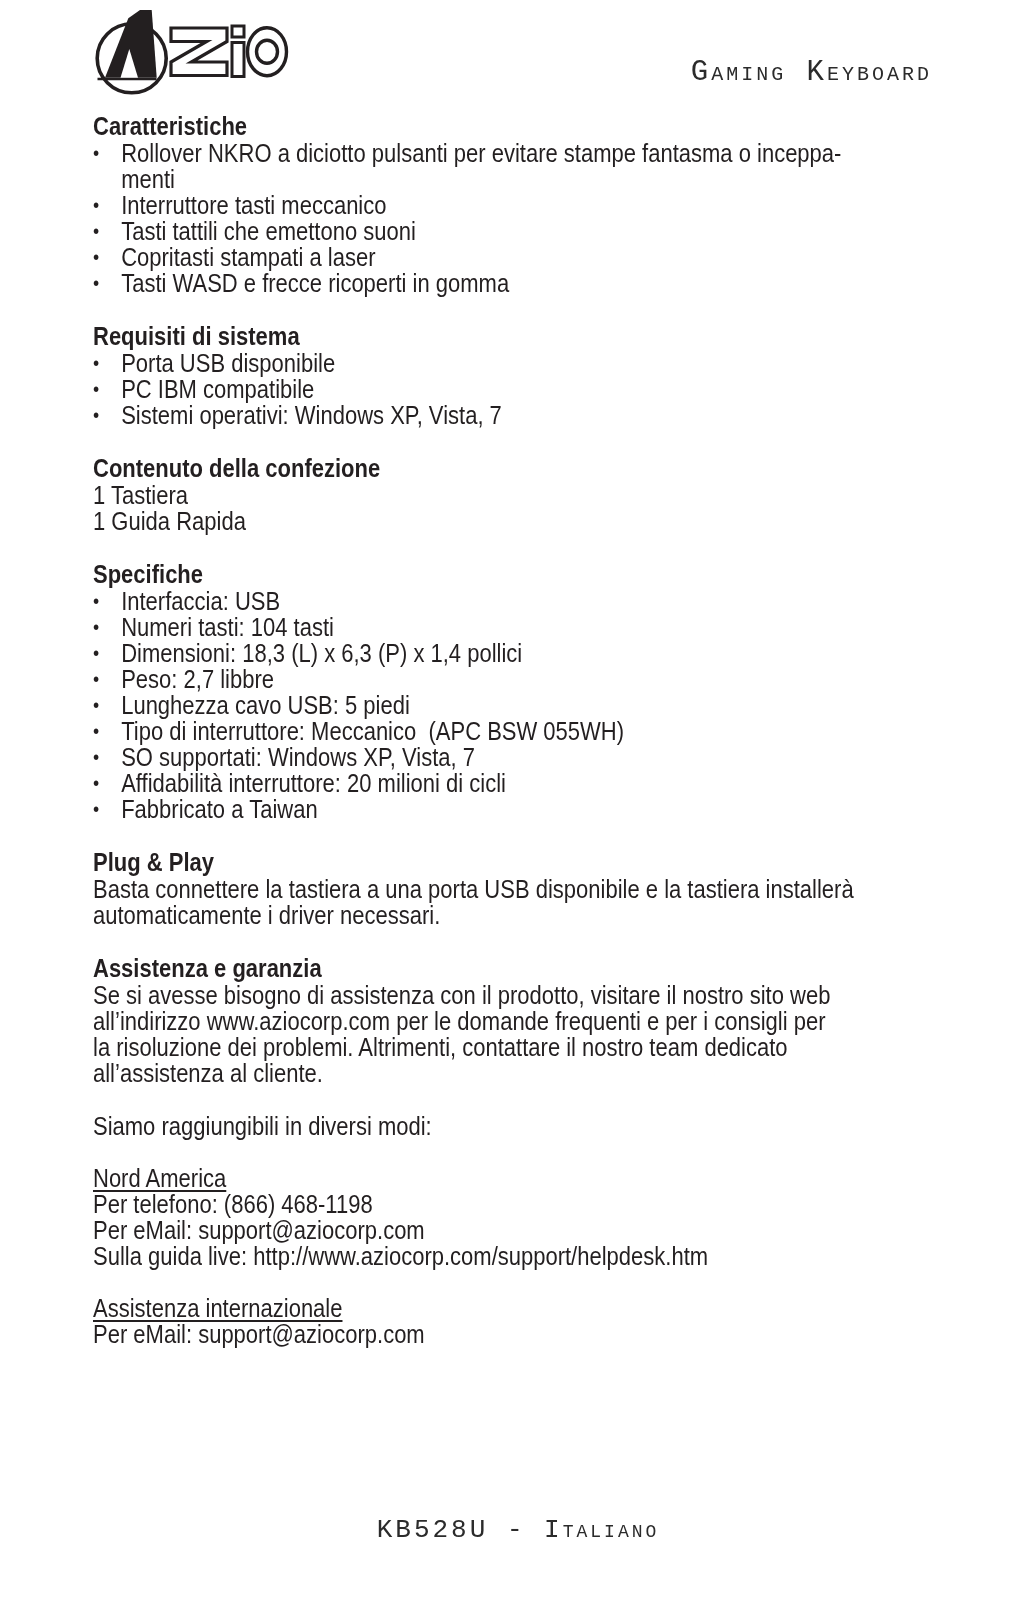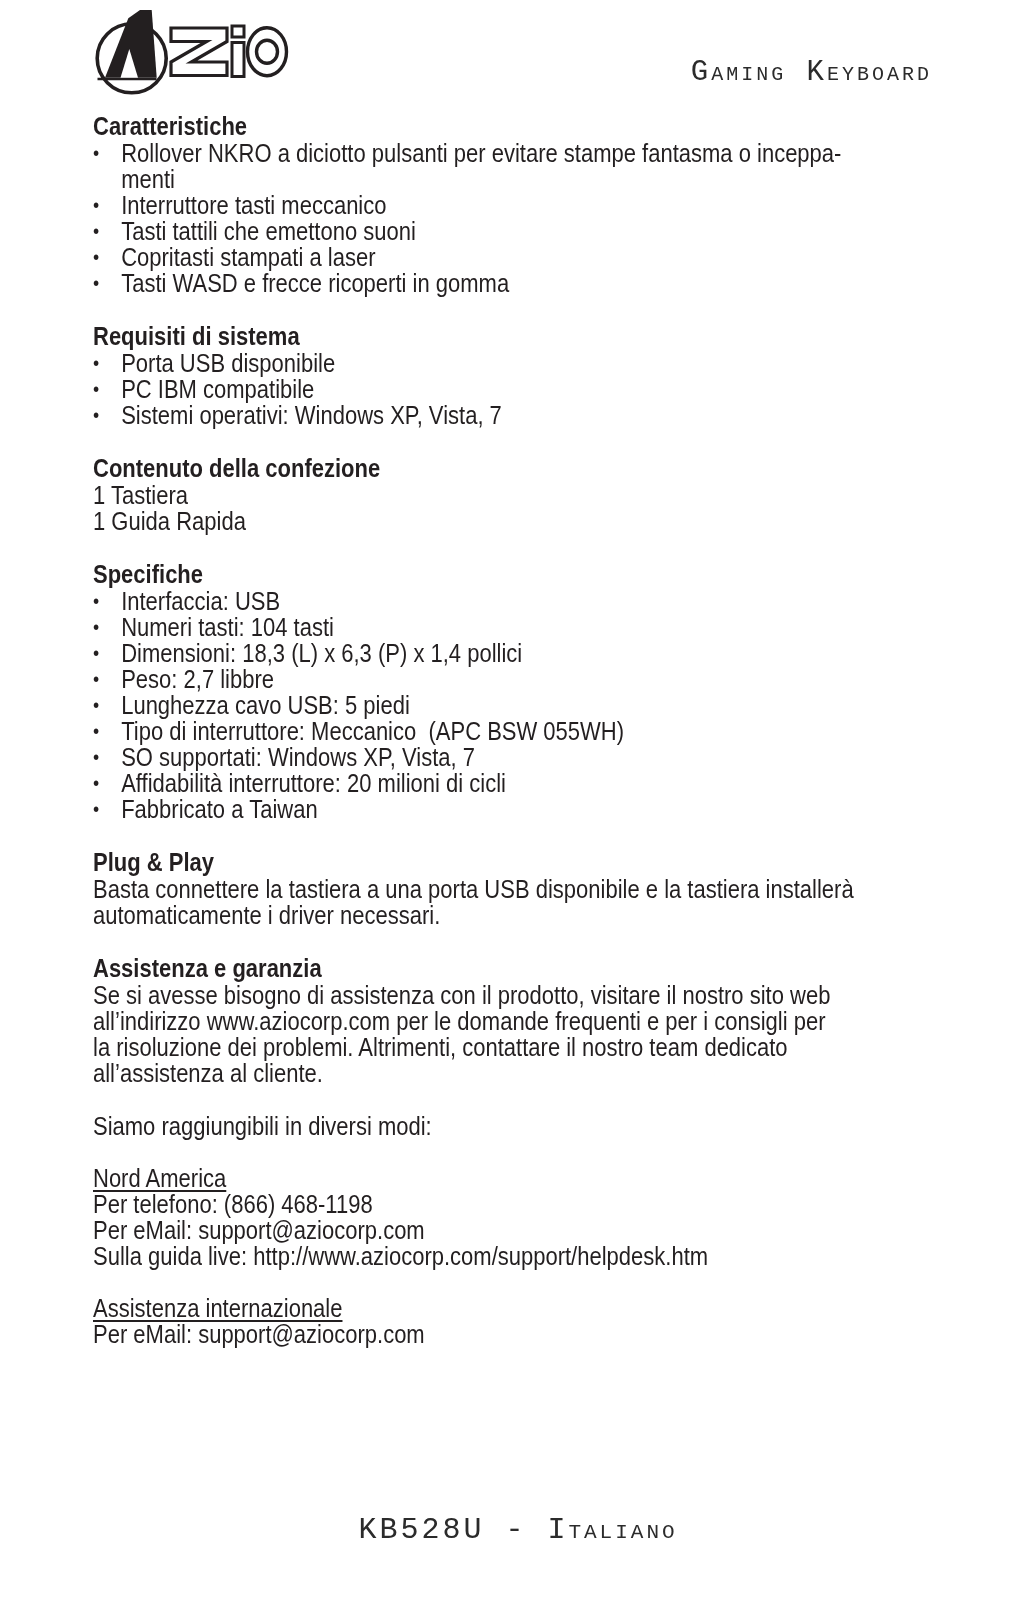--- a/index.html
+++ b/index.html
@@ -65,21 +65,21 @@
   .contact-group { margin-top: 26px; }
   .u { text-decoration: underline; text-underline-offset: 3px; }
   .footer {
     position: absolute;
     left: 0;
     right: 0;
     top: 1514px;
     text-align: center;
     font-family: "Liberation Mono", "DejaVu Sans Mono", monospace;
     font-variant: small-caps;
-    font-size: 30px;
+    font-size: 26px;
     line-height: 32px;
     letter-spacing: 3px;
     color: #2b2b2b;
     white-space: pre;
   }
 </style>
 </head>
 <body>
 
 <div class="page">

